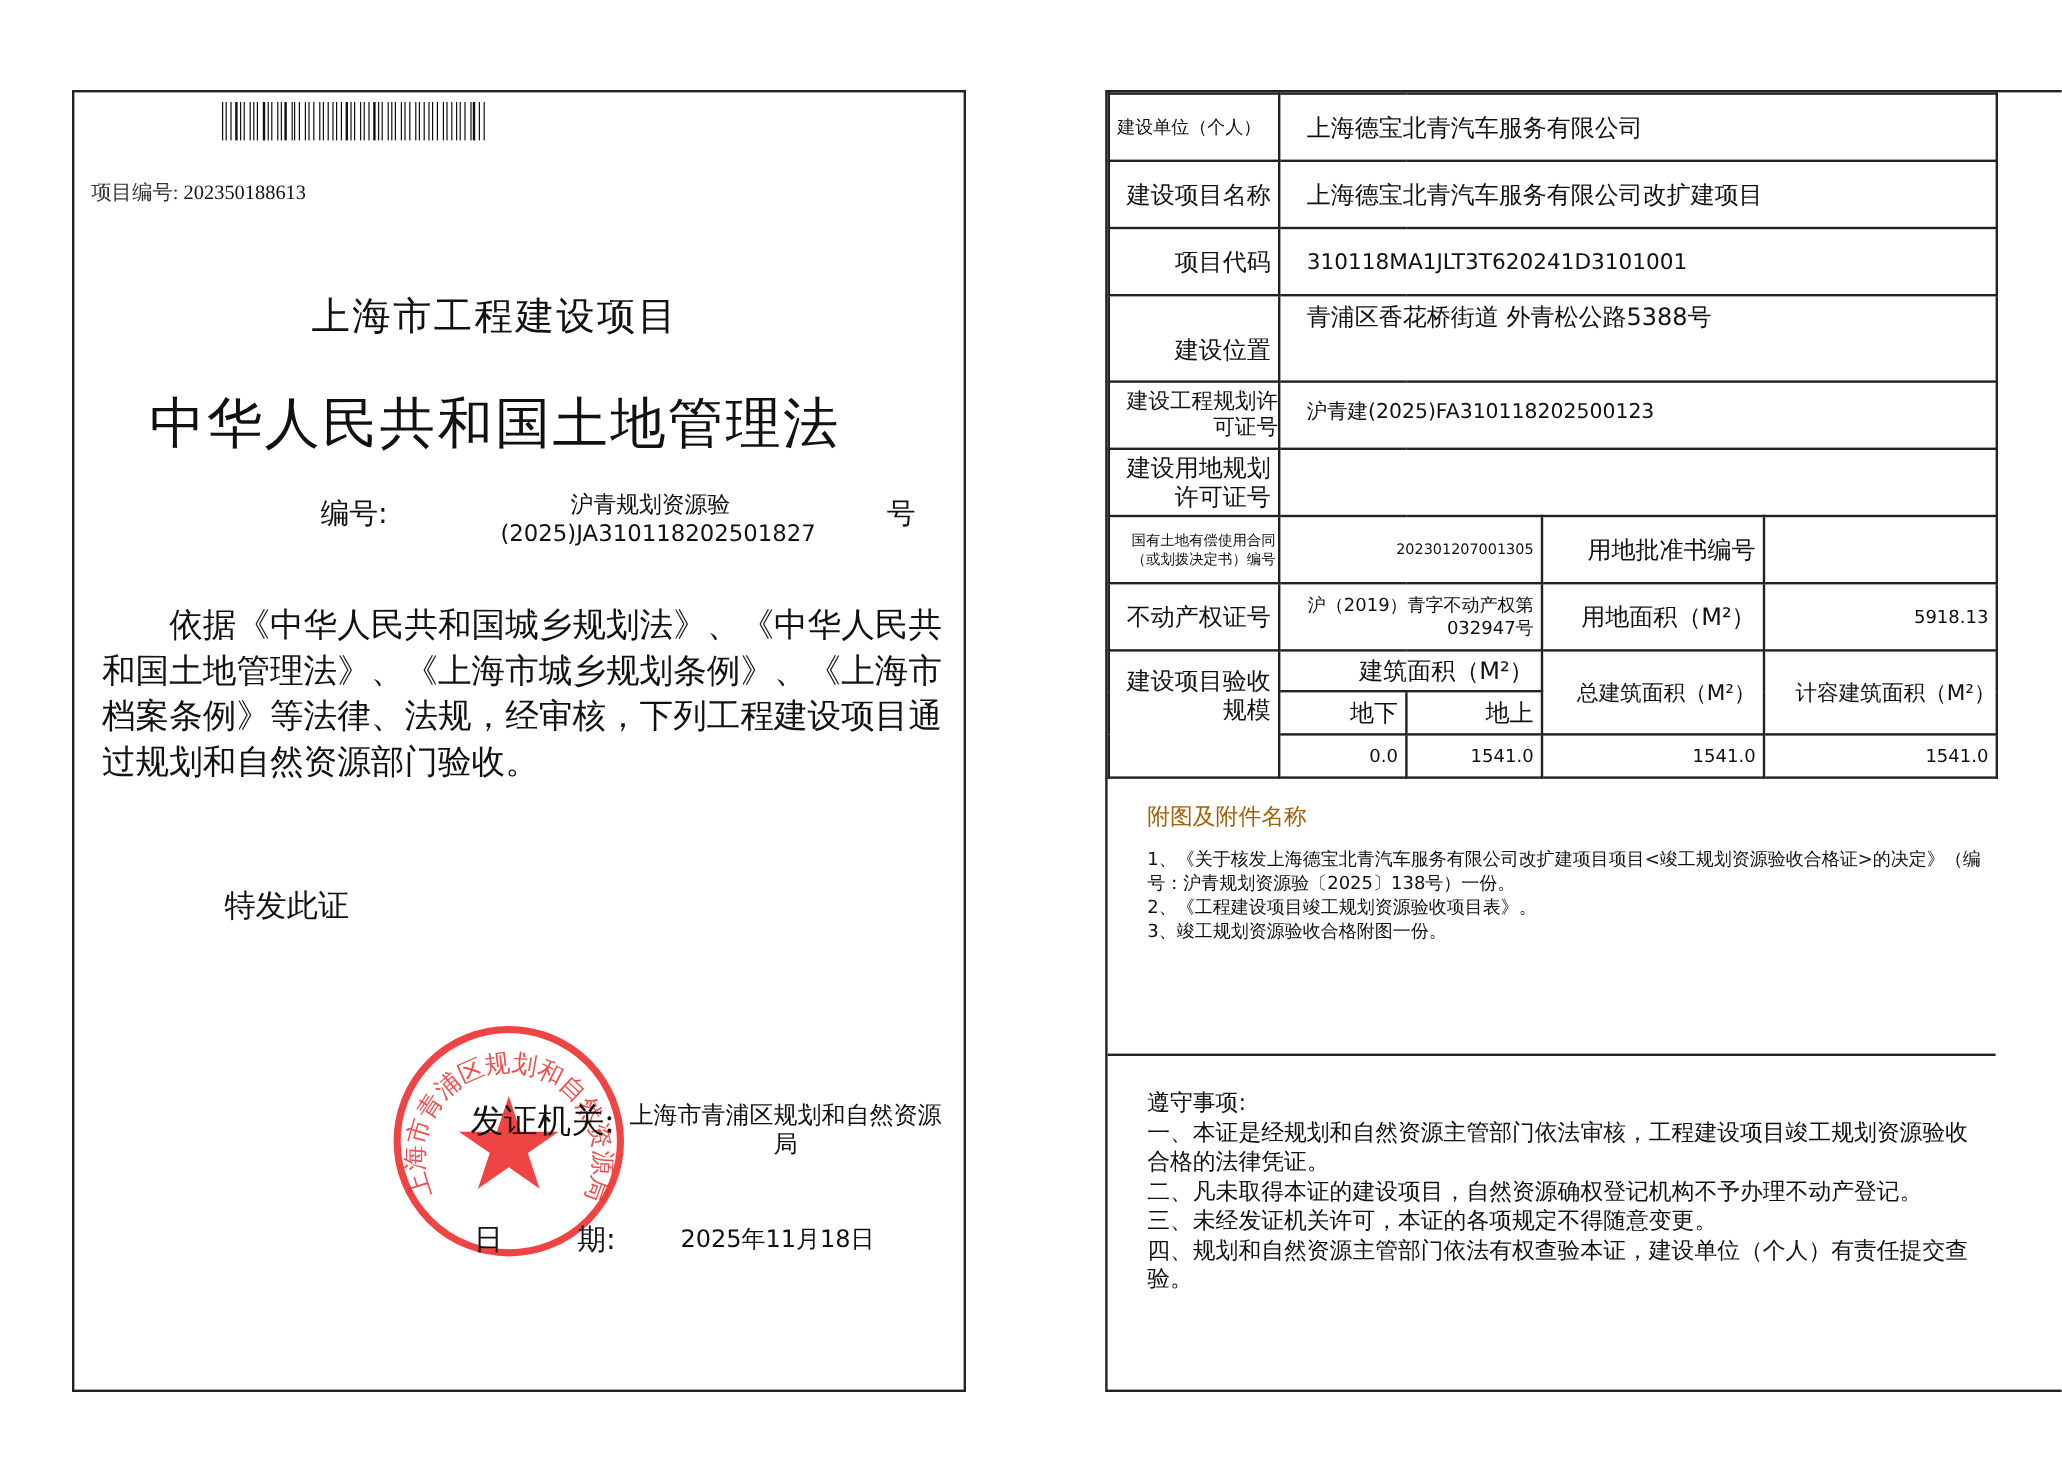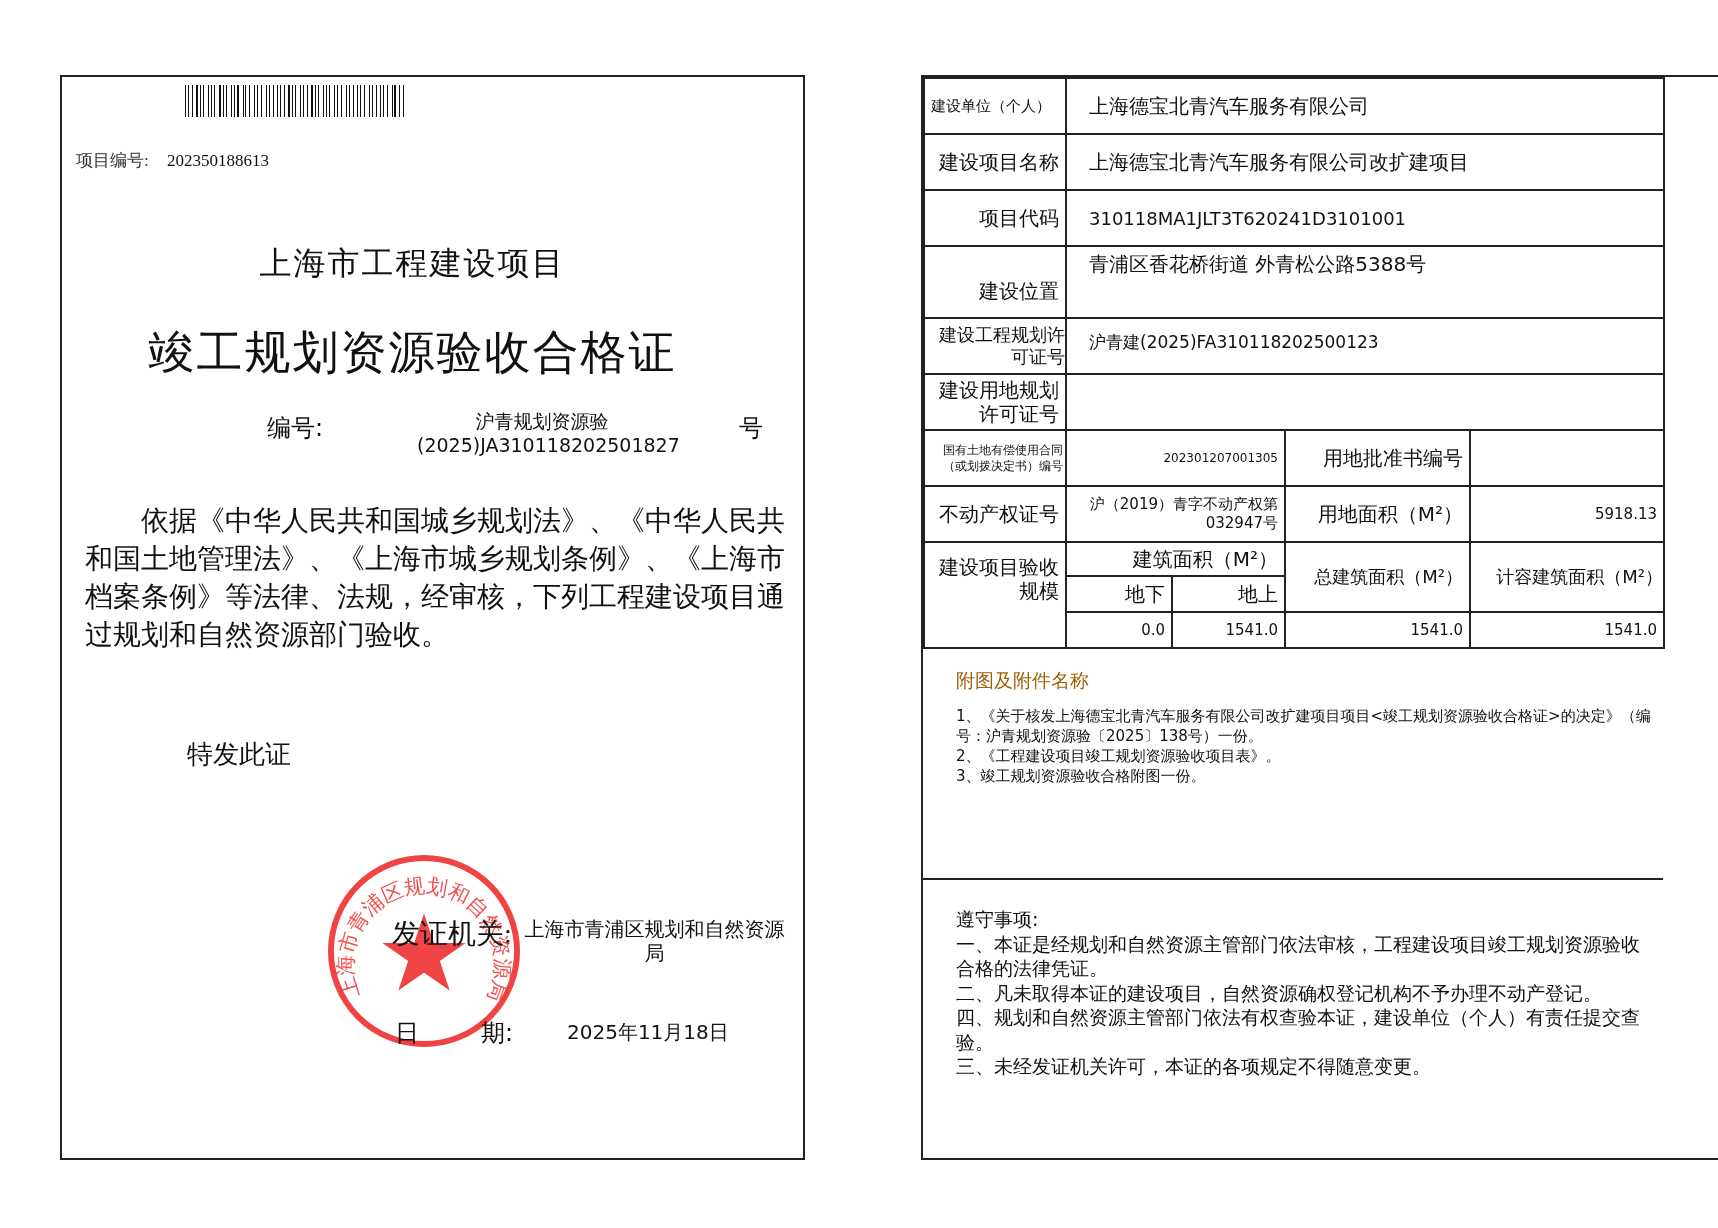--- a/index.html
+++ b/index.html
@@ -6,21 +6,21 @@
   body { width:1718px; height:1228px; position:relative; overflow:hidden;
          font-family:"DejaVu Sans","Liberation Sans",sans-serif; color:#111; }
   .panel { position:absolute; border:2px solid #222; background:#fff; box-sizing:border-box; }
   #left { left:60px; top:75px; width:745px; height:1085px; }
   #right { left:921px; top:75px; width:824px; height:1085px; }
 
   
   .barcode { position:absolute; left:123px; top:8px; width:220px; height:32px; display:flex; gap:1px; }
   .barcode span { display:block; height:100%; background:#111; }
   .proj-no { position:absolute; left:14px; top:72px; font-family:"Liberation Serif","DejaVu Serif",serif; font-size:17px; color:#333; }
-  .proj-no .val { margin-left:14px; color:#111; }
+  .proj-no .val { color:#111; }
   .title1 { position:absolute; left:0; width:100%; text-align:center; top:165px; font-size:32px; letter-spacing:2px; padding-right:40px; box-sizing:border-box; }
   .title2 { position:absolute; left:0; width:100%; text-align:center; top:245px; font-size:46px; letter-spacing:2px; padding-right:40px; box-sizing:border-box; }
   .cert-label { position:absolute; left:205px; top:335px; font-size:24px; }
   .cert-val { position:absolute; left:355px; top:332px; width:250px; text-align:center; font-size:19px; line-height:24px; }
   .cert-hao { position:absolute; left:677px; top:335px; font-size:24px; }
   .body-text { position:absolute; left:23px; top:425px; width:700px; font-size:28px; line-height:38px; text-indent:56px; }
   .tefa { position:absolute; left:125px; top:660px; font-size:26px; }
   .seal { position:absolute; left:263px; top:775px; width:198px; height:198px; }
   .issuer-label { position:absolute; left:330px; top:838px; font-size:28px;font-family:Liberation Serif, serif; }
   .issuer-val { position:absolute; left:460px; top:840px; width:265px; text-align:center; font-size:20px; line-height:24px; }
@@ -101,21 +101,21 @@
       <span style="width: 1px; margin-right: 1px;"></span>
       <span style="width: 3px; margin-right: 2px;"></span>
       <span style="width: 1px; margin-right: 3px;"></span>
       <span style="width: 1px; margin-right: 1px;"></span>
     </div>
   <div class="proj-no">
     <span>项目编号:</span>
     <span class="val">202350188613</span>
   </div>
   <div class="title1">上海市工程建设项目</div>
-  <div class="title2">竣工规划资源验收合格证</div>
+  <div class="title2">中华人民共和国土地管理法</div>
   <div class="cert-label">编号:</div>
   <div class="cert-val">
     <div>沪青规划资源验</div>
     <div>(2025)JA310118202501827</div>
   </div>
   <div class="cert-hao">号</div>
   <div class="body-text">依据《中华人民共和国城乡规划法》、《中华人民共和国土地管理法》、《上海市城乡规划条例》、《上海市档案条例》等法律、法规，经审核，下列工程建设项目通过规划和自然资源部门验收。</div>
   <div class="tefa">特发此证</div>
 
   <svg class="seal" viewBox="0 0 200 200">
@@ -206,16 +206,16 @@
       <div>1、《关于核发上海德宝北青汽车服务有限公司改扩建项目项目&lt;竣工规划资源验收合格证&gt;的决定》（编号：沪青规划资源验〔2025〕138号）一份。</div>
       <div>2、《工程建设项目竣工规划资源验收项目表》。</div>
       <div>3、竣工规划资源验收合格附图一份。</div>
     </div>
   </div>
 
   <div class="notes">
     <div>遵守事项:</div>
     <div>一、本证是经规划和自然资源主管部门依法审核，工程建设项目竣工规划资源验收合格的法律凭证。</div>
     <div>二、凡未取得本证的建设项目，自然资源确权登记机构不予办理不动产登记。</div>
+    <div>三、未经发证机关许可，本证的各项规定不得随意变更。</div>
     <div>四、规划和自然资源主管部门依法有权查验本证，建设单位（个人）有责任提交查验。</div>
-    <div>三、未经发证机关许可，本证的各项规定不得随意变更。</div>
   </div>
 </div>
 
 </body></html>

